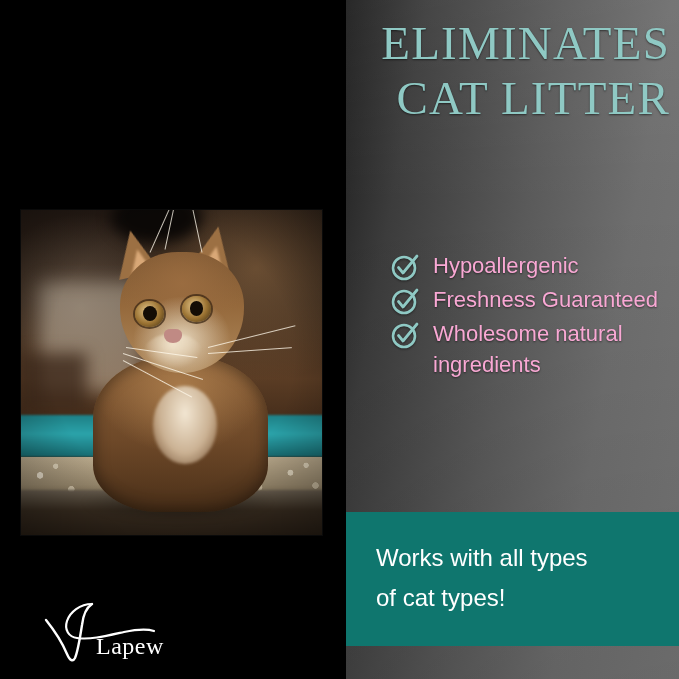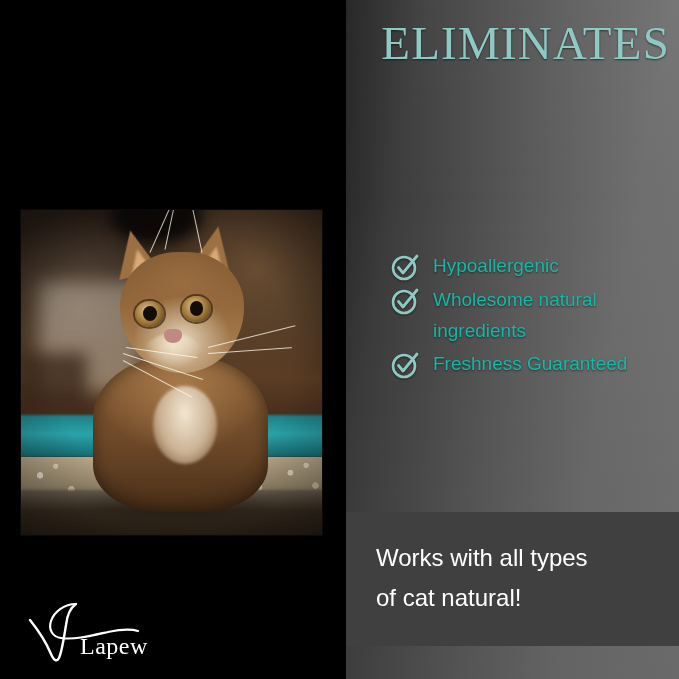--- a/index.html
+++ b/index.html
@@ -51,22 +51,22 @@
     display:flex;align-items:flex-start;
     margin-bottom:2px;
   }
   .check{
     flex:0 0 auto;
     width:30px;height:30px;
     margin-right:13px;margin-top:2px;
   }
   .check svg{display:block;width:30px;height:30px;filter:drop-shadow(0 1px 1px rgba(0,0,0,.45));}
   .benefit-text{
-    color:#14b8a6;
-    font-size:19px;
+    color:#f9a8d4;
+    font-size:22px;
     line-height:31px;
     font-weight:400;
     text-shadow:0 1px 2px rgba(0,0,0,.5);
   }
 
   
   .photo{
     position:absolute;left:21px;top:210px;width:301px;height:325px;
     overflow:hidden;
     background:#2a1d14;
@@ -204,34 +204,34 @@
     filter:blur(3px);
   }
   .photo-vig{
     position:absolute;inset:0;
     background:radial-gradient(ellipse 78% 78% at 50% 45%, rgba(0,0,0,0) 52%, rgba(0,0,0,.45) 100%);
   }
 
   
   .callout{
     position:absolute;left:346px;top:512px;width:333px;height:134px;
-    background:#404040;
+    background:#0f766e;
     z-index:6;
   }
   .callout-text{
     position:absolute;left:30px;top:26px;right:14px;
     color:#ffffff;
     font-size:24px;
     line-height:40px;
   }
   .callout-text .cl{display:block;}
 
   
   .logo{
-    position:absolute;left:24px;top:598px;width:150px;height:68px;
+    position:absolute;left:40px;top:598px;width:150px;height:68px;
     z-index:6;
   }
   .logo svg{position:absolute;left:0;top:0;}
   .logo-word{
     position:absolute;left:56px;top:35px;
     font-family:"Liberation Serif", serif;
     color:#ffffff;
     font-size:24px;
     letter-spacing:.5px;
   }
@@ -239,20 +239,21 @@
 </head>
 <body>
 
 <div class="ad">
 
   <div class="bg-left"></div>
   <div class="bg-right"></div>
 
   <div class="headline">
     <span class="hl">ELIMINATES</span>
+    <span class="hl">CAT LITTER</span>
   </div>
 
   <div class="benefits">
 
     <div class="benefit">
       <span class="check">
         <svg viewBox="0 0 30 30">
           <circle cx="14" cy="16" r="11" fill="none" stroke="#8fc9c4" stroke-width="2.6"></circle>
           <path d="M8.5 15.5 L13 21 L27 4" fill="none" stroke="#8fc9c4" stroke-width="2.8" stroke-linecap="round" stroke-linejoin="round"></path>
         </svg>
@@ -261,31 +262,31 @@
     </div>
 
 
     <div class="benefit">
       <span class="check">
         <svg viewBox="0 0 30 30">
           <circle cx="14" cy="16" r="11" fill="none" stroke="#8fc9c4" stroke-width="2.6"></circle>
           <path d="M8.5 15.5 L13 21 L27 4" fill="none" stroke="#8fc9c4" stroke-width="2.8" stroke-linecap="round" stroke-linejoin="round"></path>
         </svg>
       </span>
-      <span class="benefit-text">Wholesome natural ingredients</span>
+      <span class="benefit-text">Freshness Guaranteed</span>
     </div>
 
     <div class="benefit">
       <span class="check">
         <svg viewBox="0 0 30 30">
           <circle cx="14" cy="16" r="11" fill="none" stroke="#8fc9c4" stroke-width="2.6"></circle>
           <path d="M8.5 15.5 L13 21 L27 4" fill="none" stroke="#8fc9c4" stroke-width="2.8" stroke-linecap="round" stroke-linejoin="round"></path>
         </svg>
       </span>
-      <span class="benefit-text">Freshness Guaranteed</span>
+      <span class="benefit-text">Wholesome natural ingredients</span>
     </div>
 
   </div>
 
   <div class="photo">
     <div class="room"></div>
     <div class="room-dark-top"></div>
     <div class="room-blob1"></div>
     <div class="room-blob2"></div>
 
@@ -318,21 +319,21 @@
       <div class="whisker" style="left:48%;top:12%;width:18%;transform:rotate(-78deg);"></div>
       <div class="whisker" style="left:60%;top:13%;width:20%;transform:rotate(-102deg);"></div>
     </div>
 
     <div class="photo-vig"></div>
   </div>
 
   <div class="callout">
     <div class="callout-text">
       <span class="cl">Works with all types</span>
-      <span class="cl">of cat natural!</span>
+      <span class="cl">of cat types!</span>
     </div>
   </div>
 
   <div class="logo">
     <svg width="150" height="68" viewBox="0 0 150 68">
       <path d="M52 6 C40 6 30 14 27 23 C24 32 29 39 37 40 C50 42 66 38 84 34 C98 31 108 31 114 33" fill="none" stroke="#ffffff" stroke-width="2.2" stroke-linecap="round"></path>
       <path d="M6 22 C14 32 22 44 27 56 C30 63 33 64 35 60 C38 53 40 40 42 27 C43 18 46 10 52 6" fill="none" stroke="#ffffff" stroke-width="2.4" stroke-linecap="round"></path>
     </svg>
     <span class="logo-word">Lapew</span>
   </div>

